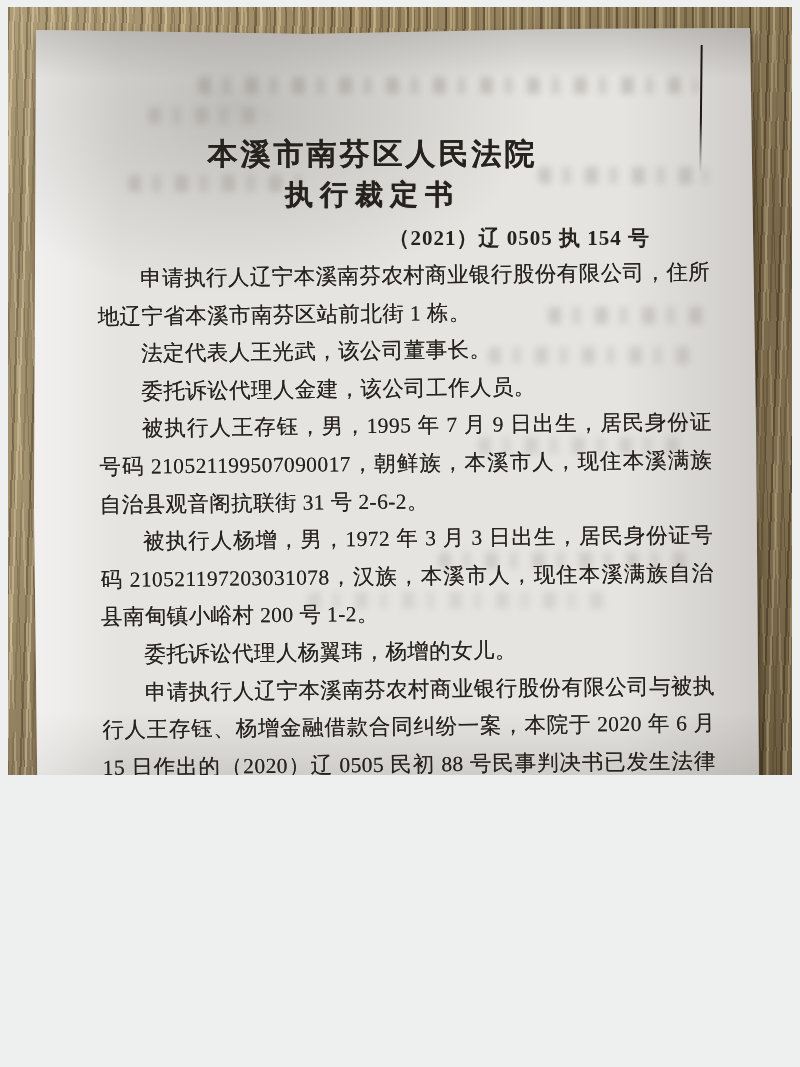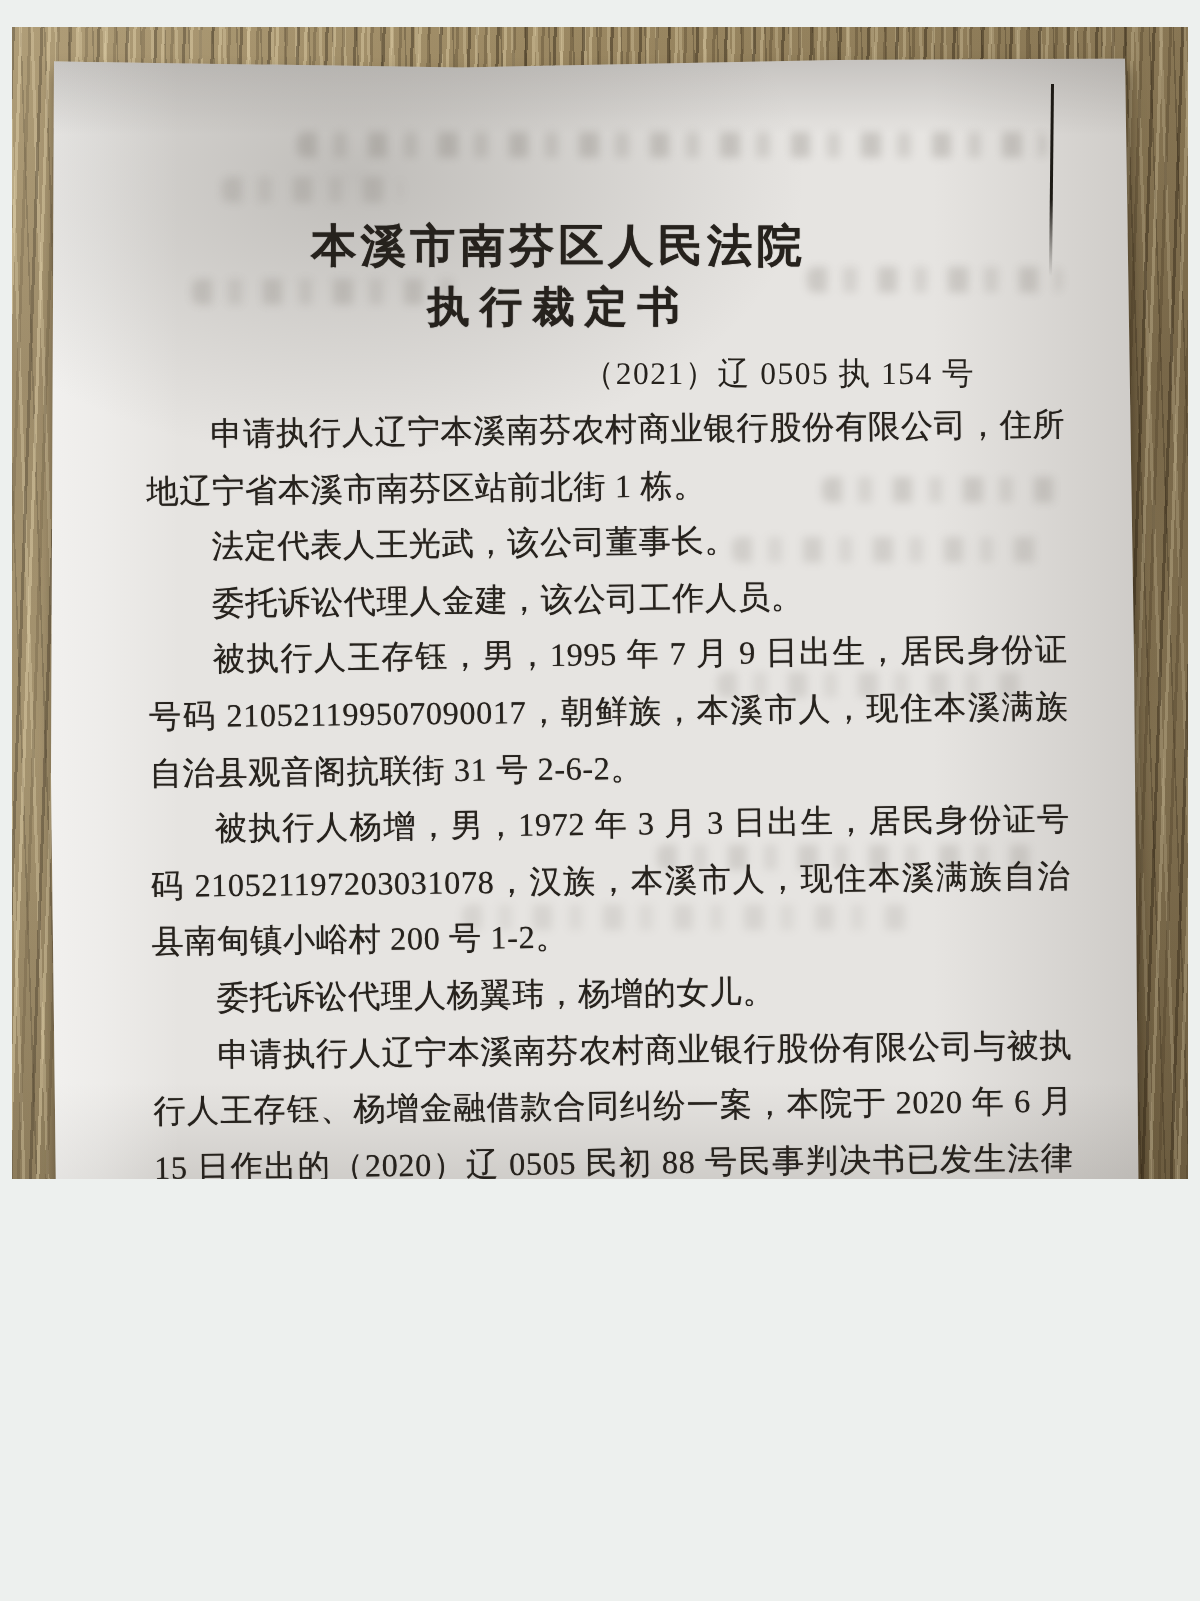--- a/index.html
+++ b/index.html
@@ -3,21 +3,21 @@
 <meta charset="utf-8">
 <style>
   html,body{margin:0;padding:0;}
   body{
     width:800px;height:1067px;position:relative;overflow:hidden;
     background:#edf0ee;
     font-family:"Liberation Serif","DejaVu Serif",serif;
   }
   
   .photo{
-    position:absolute;left:8px;top:18px;width:784px;height:768px;
+    position:absolute;left:8px;top:7px;width:784px;height:768px;
     overflow:hidden;
     background-color:#8d7b59;
     background-image:
       linear-gradient(100deg, rgba(255,240,205,.20) 0%, rgba(0,0,0,0) 38%, rgba(44,32,16,.22) 96%),
       repeating-linear-gradient(92deg,
         rgba(58,46,28,.50) 0 2px, rgba(0,0,0,0) 2px 5px,
         rgba(219,203,163,.48) 5px 7px, rgba(0,0,0,0) 7px 11px,
         rgba(92,76,50,.42) 11px 13px, rgba(0,0,0,0) 13px 19px),
       repeating-linear-gradient(88deg,
         rgba(40,30,16,.28) 0 1px, rgba(0,0,0,0) 1px 7px,
@@ -86,21 +86,21 @@
     font-size:30px;font-weight:600;letter-spacing:3px;line-height:38px;
     text-shadow:0 0 .6px rgba(38,34,29,.8);
   }
   .doc-title{
     text-align:center;transform:translateX(-31px);
     font-size:28px;font-weight:bold;letter-spacing:7px;line-height:44px;
     text-shadow:0 0 .7px rgba(30,26,22,.9);
   }
   .case-no{
     text-align:right;padding-right:60px;margin-top:6px;
-    font-size:21px;letter-spacing:1px;line-height:30px;
+    font-size:21px;letter-spacing:1px;line-height:30px;font-weight:bold;
   }
   .body-text{
     margin-top:8px;
     transform:rotate(-.65deg);transform-origin:0 0;
   }
   .body-text p{
     margin:0;text-indent:2em;
     font-size:21.5px;line-height:37.6px;letter-spacing:.4px;
     text-align:justify;text-justify:inter-ideograph;
     overflow-wrap:break-word;

